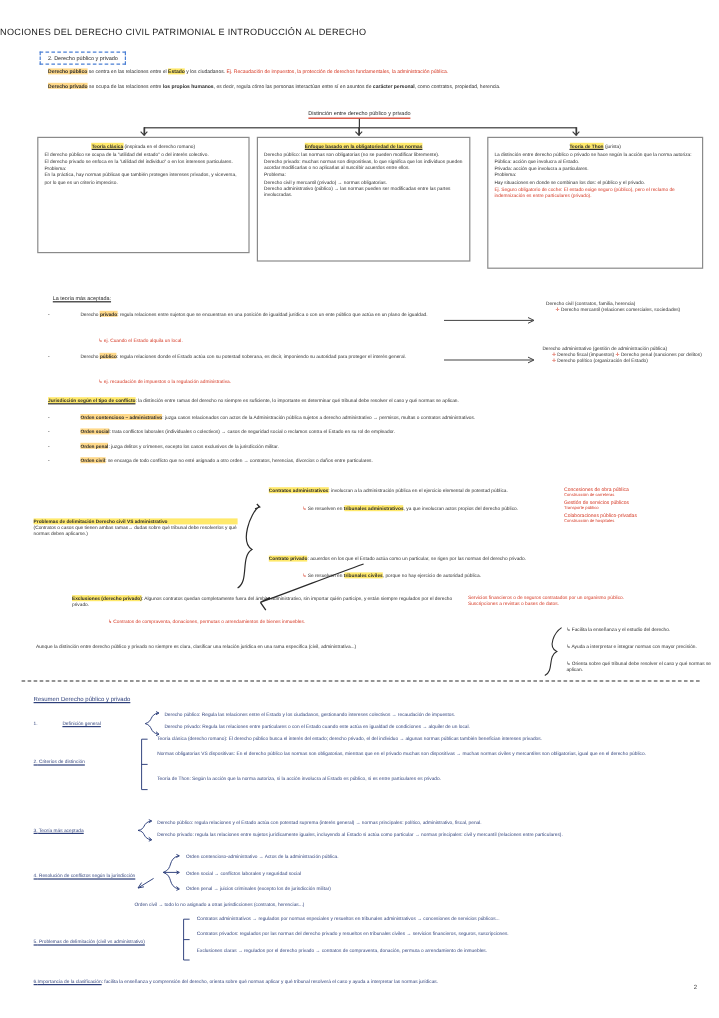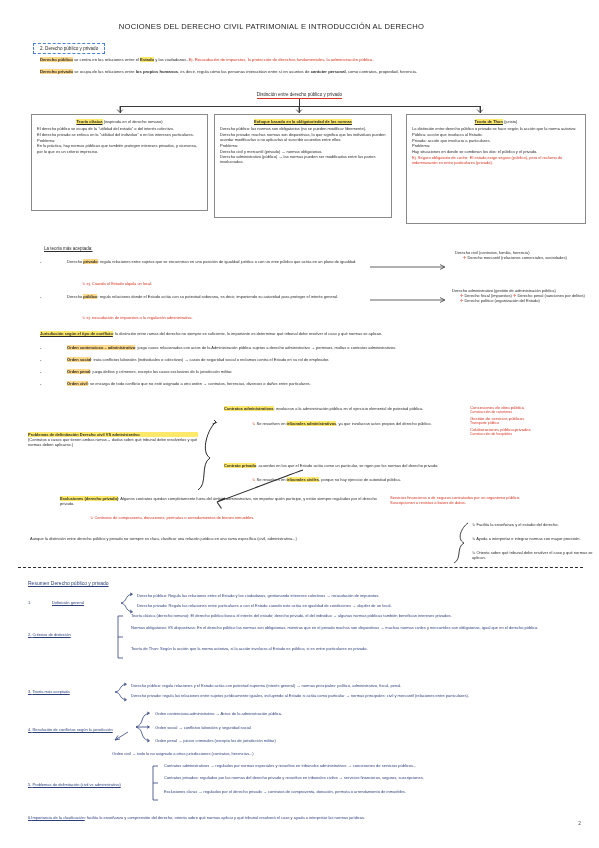--- a/index.html
+++ b/index.html
@@ -17,21 +17,21 @@
   .t45{font-size:4.5px;line-height:5.8px;}
   .t50{font-size:5px;line-height:6.4px;}
   .blue{color:#2d3f7a;}
   .red{color:#d4341f;}
   .bold{font-weight:bold;}
   .u{text-decoration:underline;}
   .hl{background:#ffe96b;}
   .hlo{background:#ffd98a;}
   
   #doc-title{
-    top:22px;left:0;width:543px;text-align:center;
+    top:22px;left:0;width:543px;
     font-size:7.6px;letter-spacing:.25px;color:#1b1b1b;
   }
   
   #sect-tag{
     top:43px;left:33px;border:1px dashed #4a7fd4;
     padding:1.5px 6px 2px 6px;font-size:4.6px;color:#2b2b2b;
   }
   
   #p-pub{top:57px;left:40px;width:530px;}
   #p-priv{top:69px;left:40px;width:540px;}

